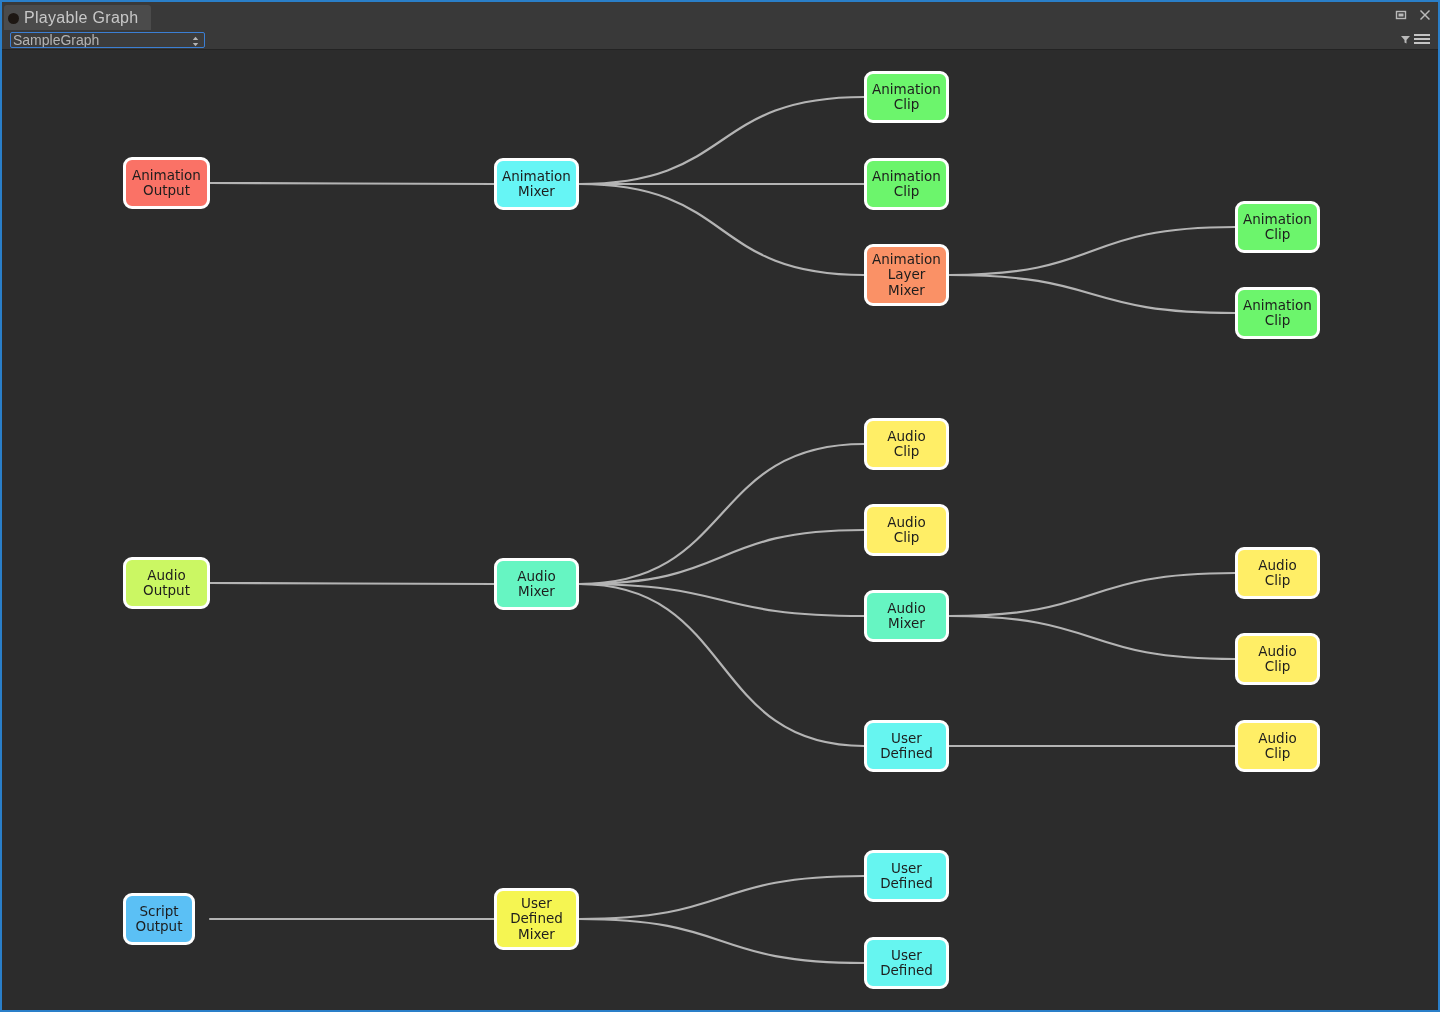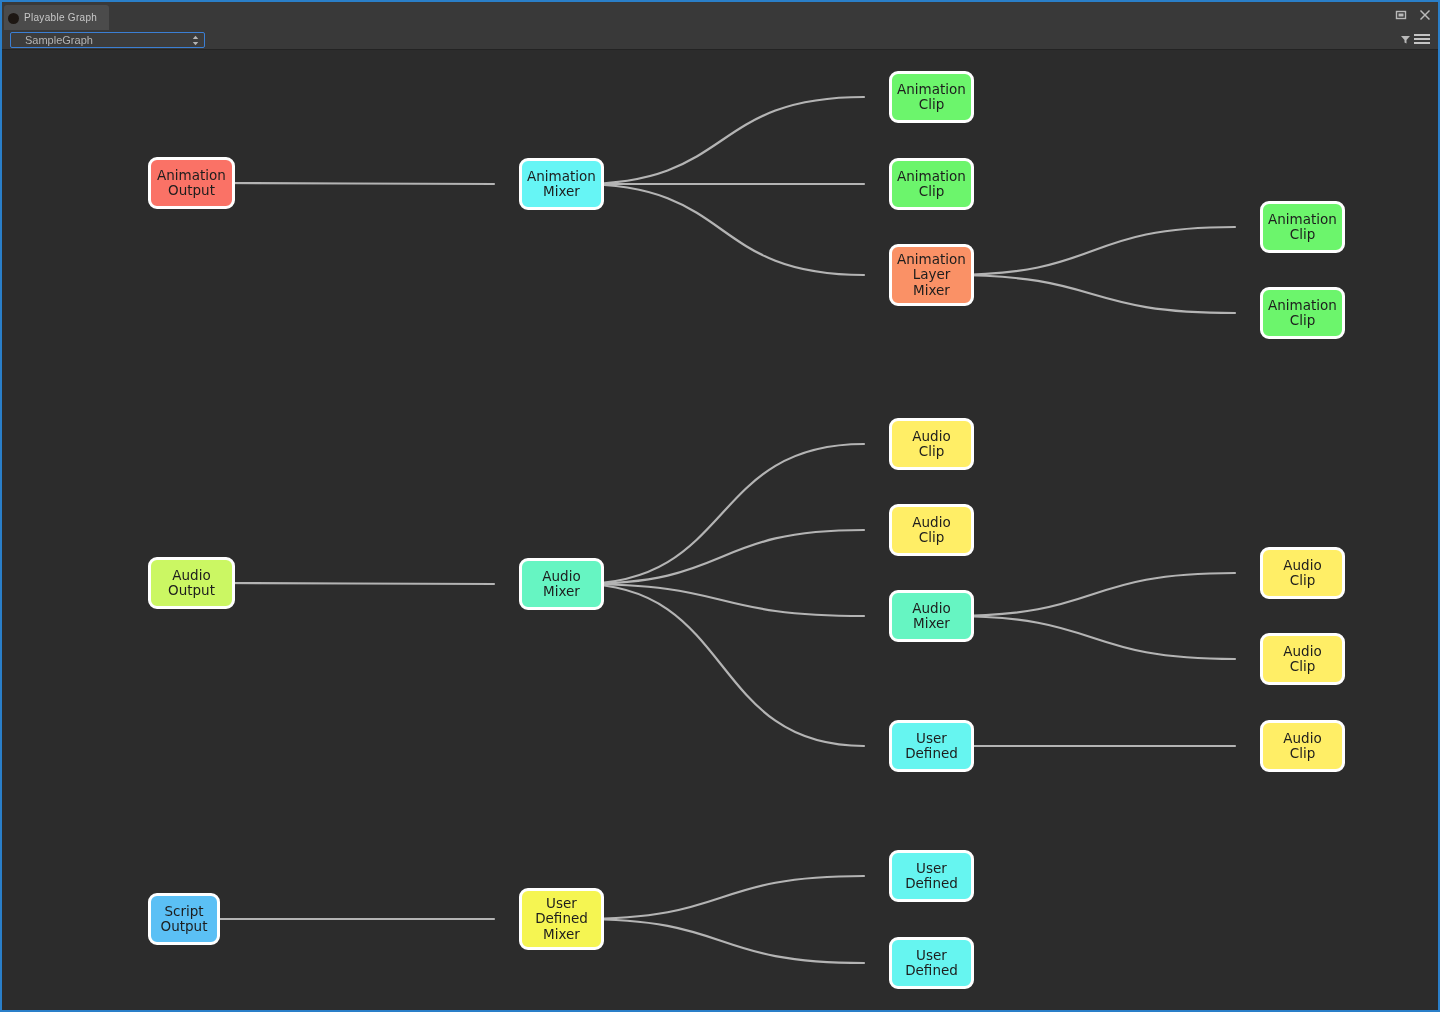--- a/index.html
+++ b/index.html
@@ -37,21 +37,21 @@
 
   #tab {
     position: absolute;
     left: 2px; top: 3px;
     height: 25px;
     padding: 0 12px 0 20px;
     background: #4b4b4b;
     border-top-left-radius: 3px;
     border-top-right-radius: 3px;
     color: #c8c8c8;
-    font-size: 10px;
+    font-size: 16px;
     line-height: 25px;
     white-space: nowrap;
     letter-spacing: 0.3px;
   }
   #tab-dot {
     position: absolute;
     left: 4px; top: 8px;
     width: 11px; height: 11px;
     border-radius: 50%;
     background: #1d1713;
@@ -78,23 +78,23 @@
   #graph-select {
     position: absolute;
     left: 8px; top: 2px;
     width: 195px;
     height: 16px;
     box-sizing: border-box;
     background: #3c3c3c;
     border: 1px solid #3b7fd4;
     border-radius: 2px;
     color: #b4b4b4;
-    font-size: 11px;
+    font-size: 14px;
     line-height: 14px;
-    padding-left: 14px;
+    padding-left: 2px;
     white-space: nowrap;
     overflow: hidden;
   }
   #graph-select-arrow {
     position: absolute;
     right: 5px; top: 2px;
     width: 7px; height: 11px;
   }
 
   #toolbar-menu {
@@ -130,21 +130,20 @@
     display: flex;
     align-items: center;
     justify-content: center;
     text-align: center;
     color: #1d1d1d;
     font-size: 13.5px;
     line-height: 15.5px;
     font-family: "DejaVu Sans", sans-serif;
     white-space: pre-line;
     user-select: none;
-    margin-left: 25px;
   }
 </style>
 </head>
 <body>
 
 <div id="window">
 
   <div id="titlebar">
     <div id="tab">
       <span id="tab-dot"></span>

